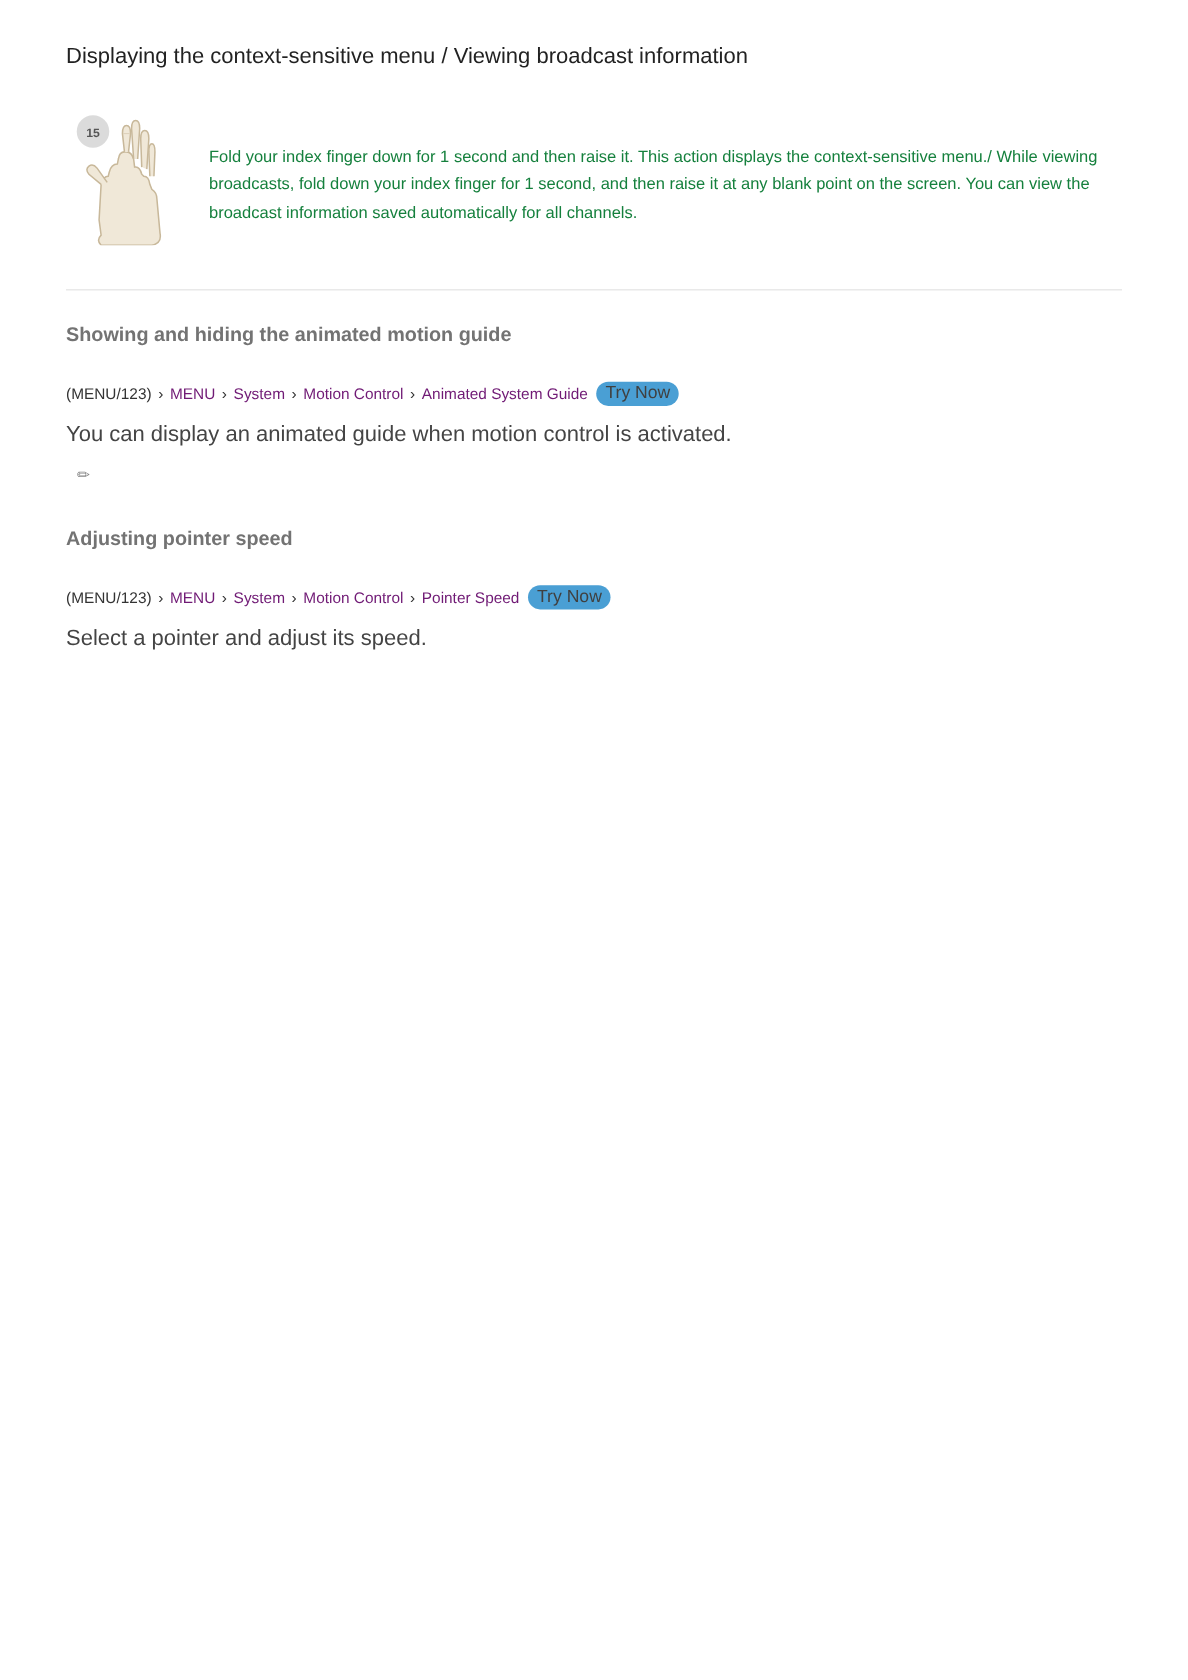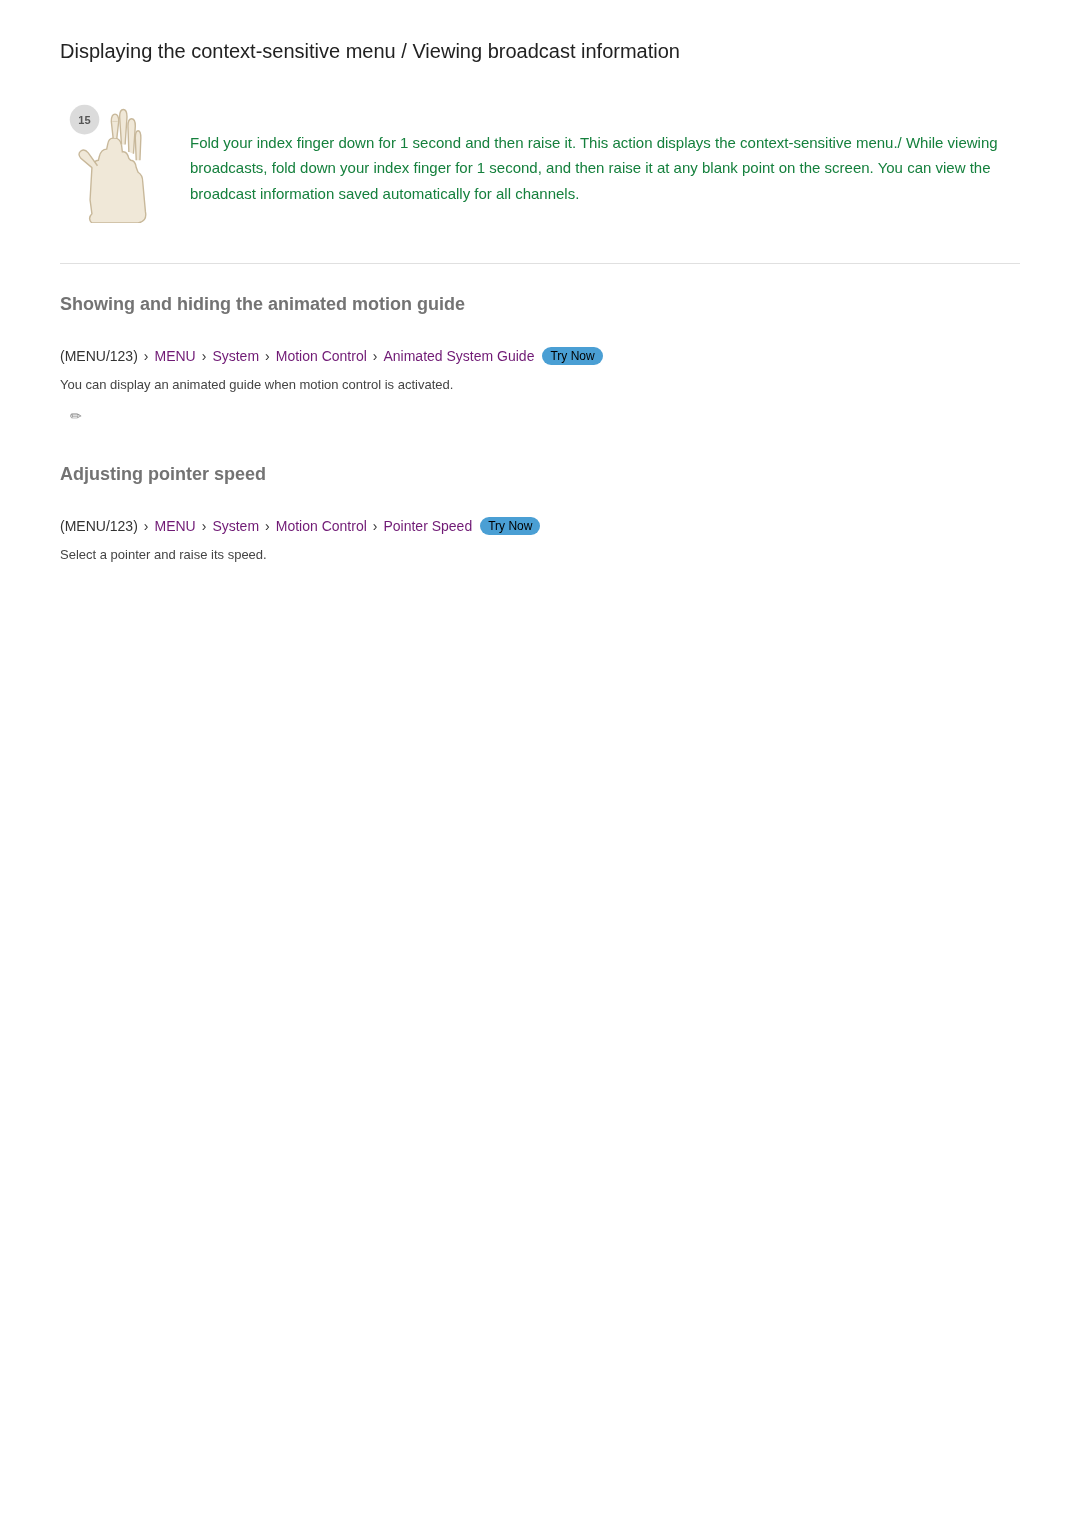--- a/index.html
+++ b/index.html
@@ -77,30 +77,30 @@
     }
 
     .breadcrumb-separator {
       color: #333333;
       margin: 0 2px;
     }
 
     .try-now-badge {
       display: inline-block;
       background-color: #4a9fd4;
-      color: #000000;
+      color: #404040;
       border-radius: 12px;
       padding: 2px 8px;
-      font-size: 12px;
+      font-size: 16px;
       font-weight: normal;
       margin-left: 4px;
     }
 
     .section-description {
-      font-size: 13px;
+      font-size: 20px;
       color: #444444;
       margin-bottom: 10px;
       line-height: 1.6;
     }
 
     .note-row {
       display: flex;
       align-items: flex-start;
       gap: 8px;
       margin-top: 8px;
@@ -198,14 +198,14 @@
     <span class="breadcrumb-link">MENU</span>
     <span class="breadcrumb-separator">›</span>
     <span class="breadcrumb-link">System</span>
     <span class="breadcrumb-separator">›</span>
     <span class="breadcrumb-link">Motion Control</span>
     <span class="breadcrumb-separator">›</span>
     <span class="breadcrumb-link">Pointer Speed</span>
     <span class="try-now-badge">Try Now</span>
   </div>
 
-  <p class="section-description">Select a pointer and raise its speed.</p>
+  <p class="section-description">Select a pointer and adjust its speed.</p>
 </div>
 
 </body></html>

